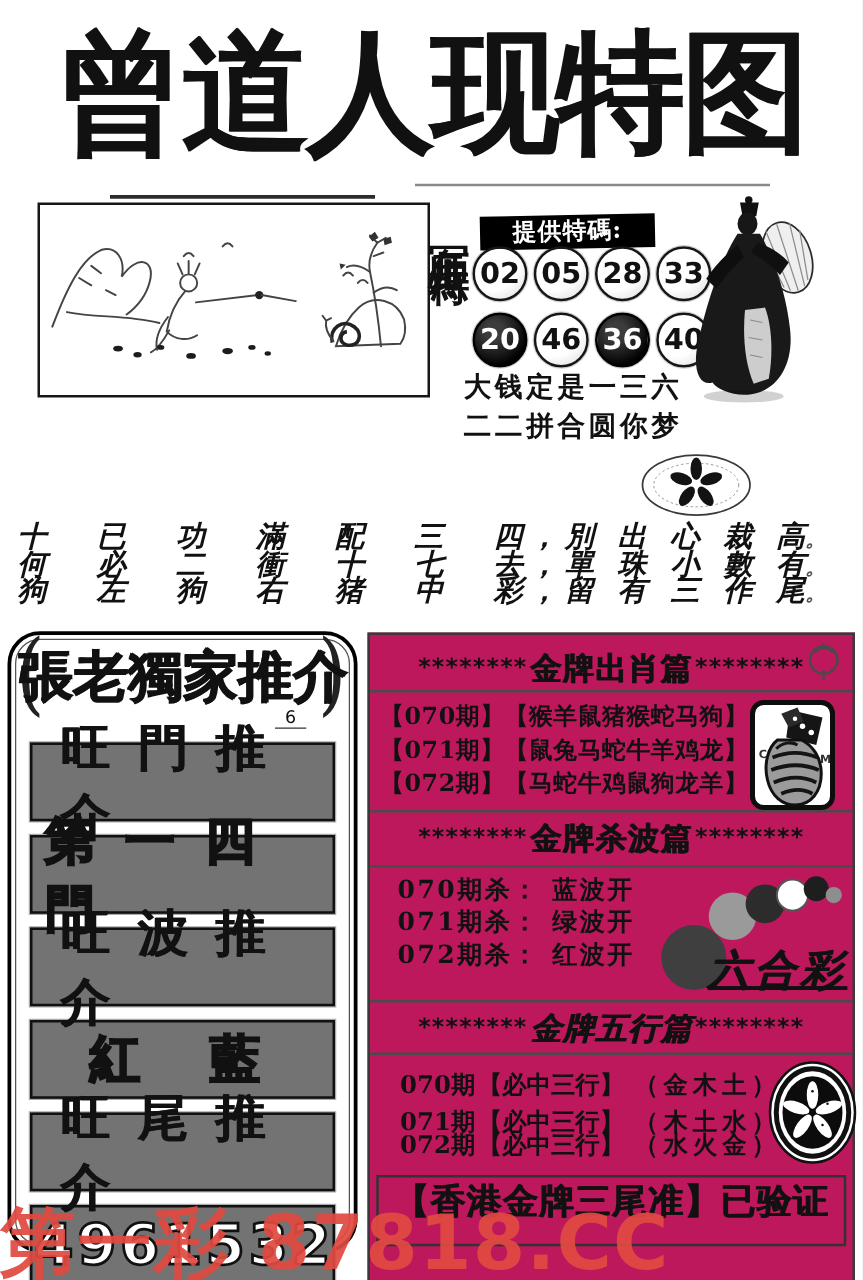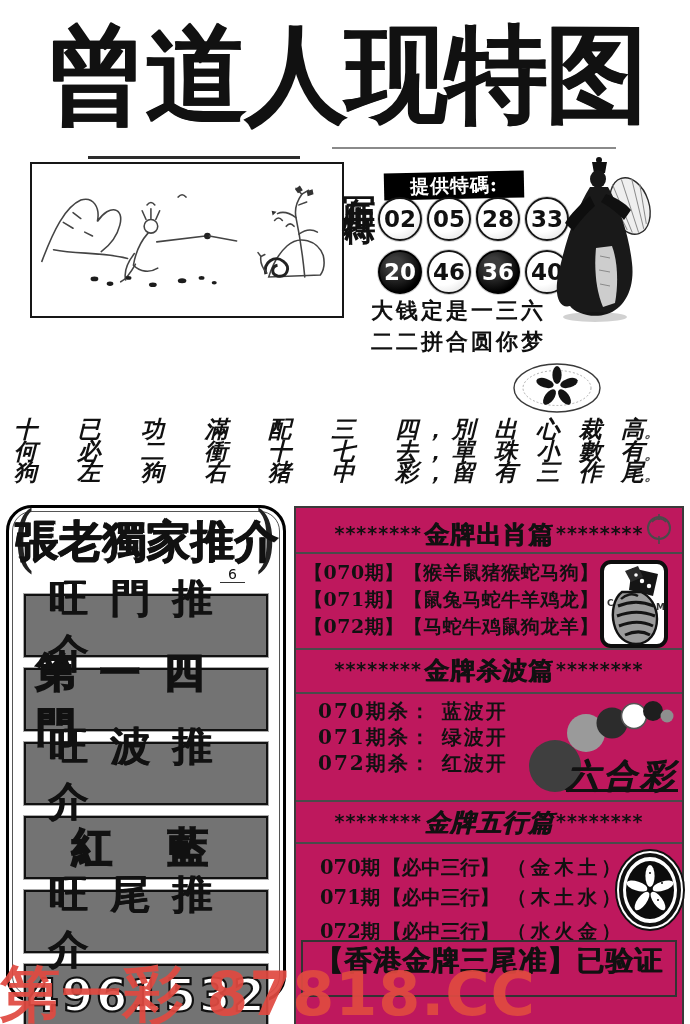--- a/index.html
+++ b/index.html
@@ -72,21 +72,21 @@
   .zrow{position:absolute;left:8px;font-size:19px;font-weight:700;white-space:nowrap;letter-spacing:0.5px;}
   .z0{top:52px;} .z1{top:79px;} .z2{top:106px;}
   .fist{position:absolute;left:302px;top:52px;width:72px;height:88px;}
   .srow{position:absolute;left:22px;font-size:20px;font-weight:700;letter-spacing:2px;white-space:nowrap;}
   .s0{top:190px;} .s1{top:216px;} .s2{top:242px;}
   .srow .sv{margin-left:10px;}
   .balls-cluster{position:absolute;left:226px;top:184px;width:152px;height:106px;}
   .liuhecai{position:absolute;left:270px;top:246px;width:116px;font-size:33px;font-weight:900;
             font-style:italic;letter-spacing:4px;white-space:nowrap;text-shadow:1px 0 0 currentColor;text-decoration:underline;}
   .wrow{position:absolute;left:8px;font-size:19.5px;font-weight:700;white-space:nowrap;margin-left:16px;}
-  .w0{top:346px;} .w1{top:376px;} .w2{top:410px;}
+  .w0{top:346px;} .w1{top:376px;} .w2{top:394px;}
   .wrow .wtag{margin-left:2px;} .wrow .wval{margin-left:8px;letter-spacing:4px;}
   .medal{position:absolute;left:318px;top:338px;width:72px;height:88px;}
   .footer-box{position:absolute;left:5px;top:432px;width:376px;height:57px;border:2px solid #333;
               box-sizing:border-box;display:flex;align-items:flex-start;justify-content:center;
               font-size:28px;font-weight:900;letter-spacing:1px;text-shadow:1px 0 0 currentColor;}
   
   .watermark{position:absolute;left:0px;top:954px;font-size:61px;font-weight:900;
              font-family:"DejaVu Sans","Liberation Sans",sans-serif;letter-spacing:1px;
              white-space:nowrap;opacity:.93;z-index:9;transform:scaleX(.99);transform-origin:left;}
   svg .sk{stroke:#444;fill:none;stroke-width:1.6;stroke-linecap:round;}

